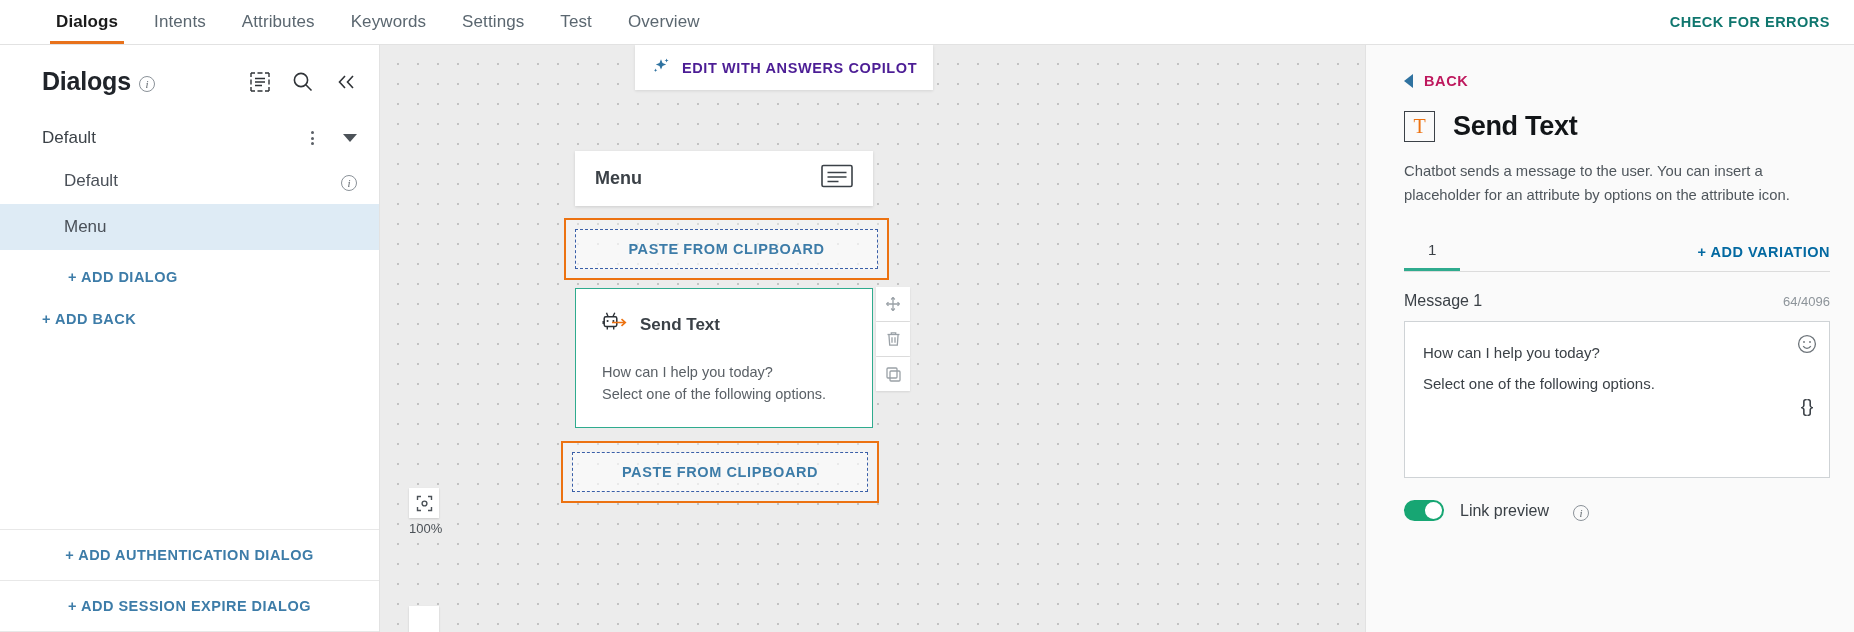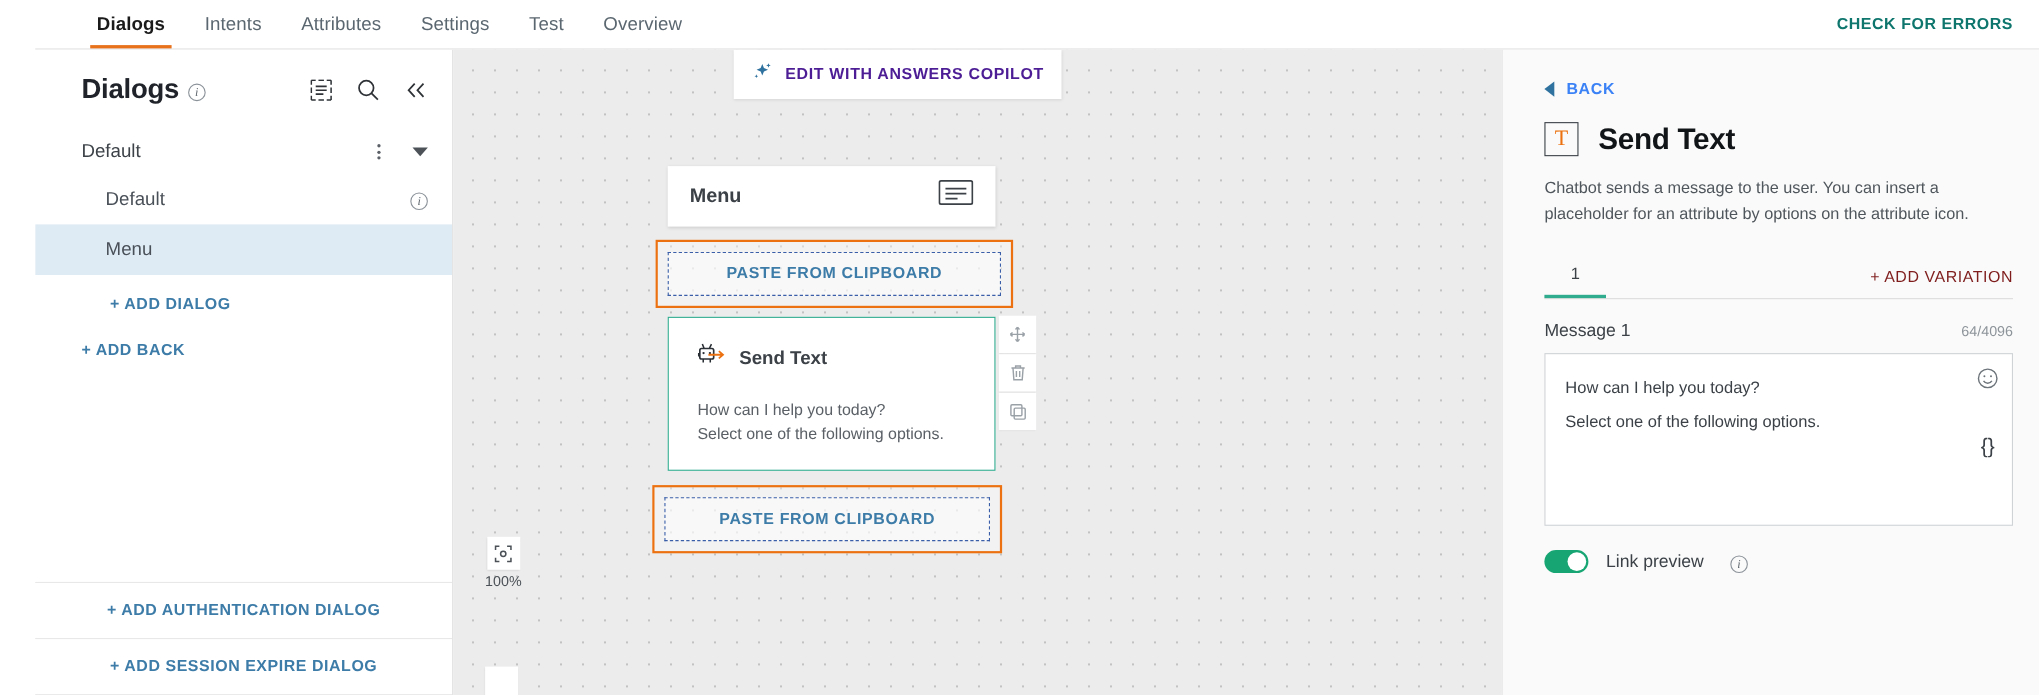--- a/index.html
+++ b/index.html
@@ -2,21 +2,21 @@
 <html><head>
 <meta charset="utf-8">
 <style>
   * { box-sizing: border-box; margin: 0; padding: 0; }
   html, body {
     width: 1854px; height: 632px;
     font-family: "Liberation Sans", sans-serif;
     background: #ffffff;
     overflow: hidden;
   }
-  .app { position: relative; width: 1854px; height: 632px; display: flex; flex-direction: column; padding-left: 32px; }
+  .app { position: relative; width: 1854px; height: 632px; display: flex; flex-direction: column; }
 
   
   .topbar {
     height: 45px; min-height: 45px;
     border-bottom: 1px solid #e2e2e2;
     display: flex; align-items: stretch;
     background: #fff;
     position: relative;
     z-index: 40;
   }
@@ -178,21 +178,21 @@
   }
   .tool-btn {
     width: 34px; height: 34px; background: #fff;
     display: flex; align-items: center; justify-content: center;
     box-shadow: 0 1px 2px rgba(0,0,0,.10);
     cursor: pointer; color: #8d949a;
   }
 
   .zoom-box {
     position: absolute; left: 29px; bottom: 96px;
-    display: flex; flex-direction: column; align-items: center; gap: 3px;
+    display: flex; flex-direction: column; align-items: flex-start; gap: 3px;
   }
   .zoom-btn {
     width: 30px; height: 30px; background: #fff;
     box-shadow: 0 1px 2px rgba(0,0,0,.14);
     display: flex; align-items: center; justify-content: center;
     cursor: pointer; color: #4b5157;
   }
   .zoom-pct { font-size: 13px; color: #4b5157; }
   .zoom-extra {
     position: absolute; left: 29px; bottom: 0;
@@ -206,21 +206,21 @@
     border-left: 1px solid #e2e2e2;
     padding: 28px 24px 0 38px;
     display: flex; flex-direction: column;
   }
   .back-row { display: flex; align-items: center; gap: 11px; cursor: pointer; }
   .back-tri {
     width: 0; height: 0;
     border-top: 7px solid transparent; border-bottom: 7px solid transparent;
     border-right: 9px solid #2f72a0;
   }
-  .back-txt { font-size: 14.5px; font-weight: bold; color: #3b82f6; letter-spacing: 0.6px; }
+  .back-txt { font-size: 14.5px; font-weight: bold; color: #be185d; letter-spacing: 0.6px; }
 
   .panel-title-row { display: flex; align-items: center; gap: 18px; margin-top: 22px; }
   .t-icon {
     width: 31px; height: 31px; border: 1.6px solid #3b4147;
     display: flex; align-items: center; justify-content: center;
     color: #ec7211; font-size: 20px; font-family: "Liberation Serif", serif;
   }
   .panel-title { font-size: 27px; font-weight: bold; color: #121518; letter-spacing: -0.3px; }
 
   .panel-desc {
@@ -232,21 +232,21 @@
     display: flex; align-items: flex-end; justify-content: space-between;
     border-bottom: 1px solid #dcdcdc;
   }
   .var-tab {
     font-size: 15px; color: #3b4147;
     padding: 6px 24px 10px 24px;
     border-bottom: 3px solid #2fab8e;
     cursor: pointer;
   }
   .add-variation {
-    font-size: 14.5px; font-weight: normal; color: #7f1d1d; letter-spacing: 0.5px;
+    font-size: 14.5px; font-weight: bold; color: #0369a1; letter-spacing: 0.5px;
     padding-bottom: 11px; cursor: pointer;
   }
 
   .msg-head {
     display: flex; align-items: baseline; justify-content: space-between;
     margin-top: 20px;
   }
   .msg-label { font-size: 16px; color: #3b4147; }
   .msg-count { font-size: 13px; color: #8d949a; }
 
@@ -286,20 +286,23 @@
   <div class="topbar">
     <div class="tabs">
       <div class="tab active">
           <span>Dialogs</span>
         </div>
       <div class="tab">
           <span>Intents</span>
         </div>
       <div class="tab">
           <span>Attributes</span>
+        </div>
+      <div class="tab">
+          <span>Keywords</span>
         </div>
       <div class="tab">
           <span>Settings</span>
         </div>
       <div class="tab">
           <span>Test</span>
         </div>
       <div class="tab">
           <span>Overview</span>
         </div>

